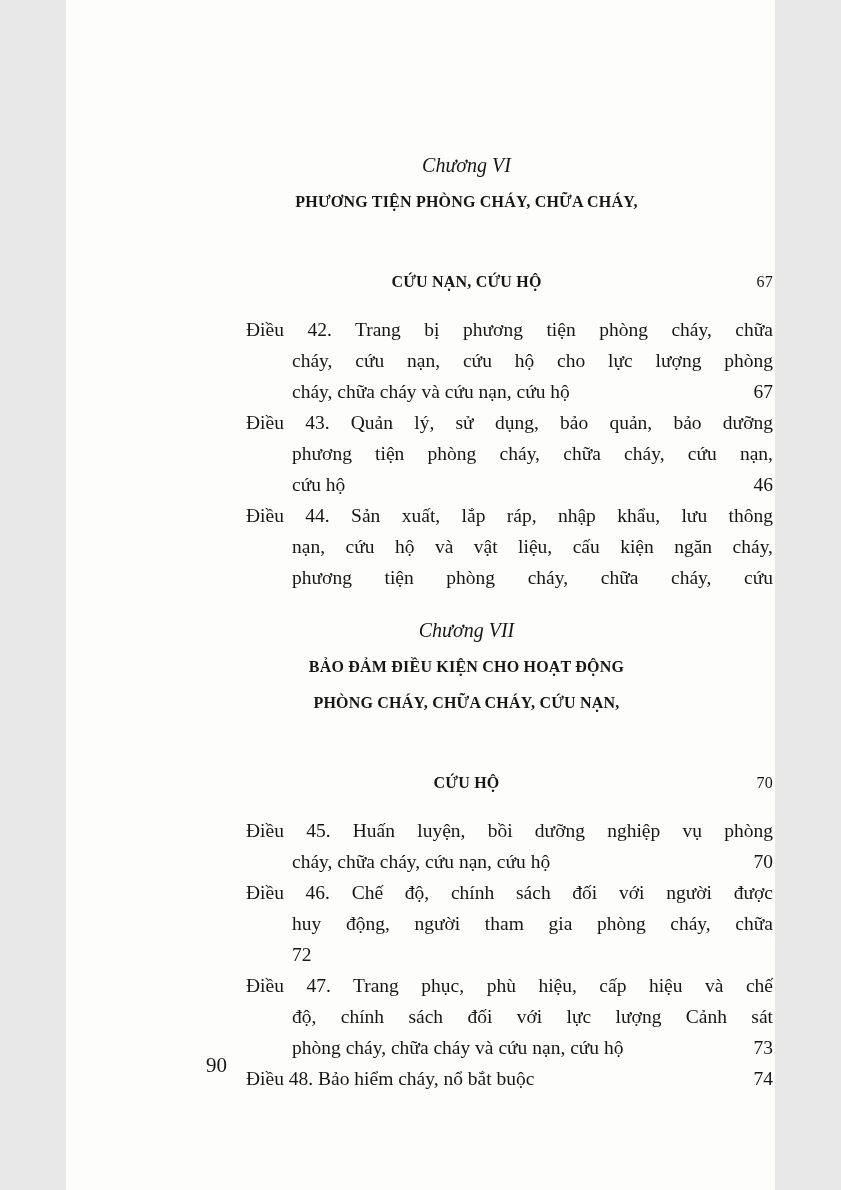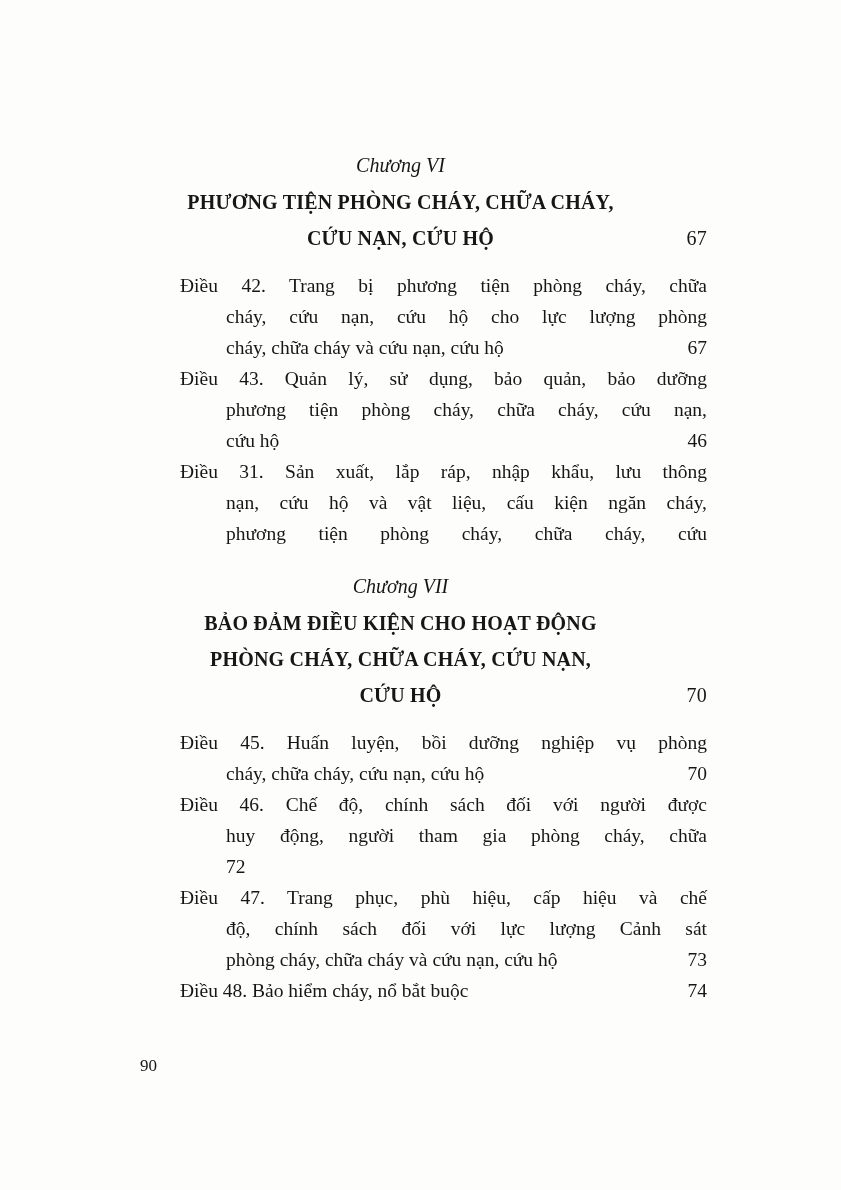--- a/index.html
+++ b/index.html
@@ -1,18 +1,18 @@
 <!DOCTYPE html>
 <html><head>
 <meta charset="utf-8">
 <style>
   html, body { margin: 0; padding: 0; background: #e8e8e8; }
   .page {
     position: relative;
-    width: 841px;
+    width: 709px;
     height: 1190px;
     margin: 0 auto;
     background: #fdfdfc;
     font-family: "Liberation Serif", "DejaVu Serif", serif;
     color: #161616;
     overflow: hidden;
   }
   .content {
     position: absolute;
     left: 140px;
@@ -29,24 +29,24 @@
     padding-right: 46px;
     line-height: 34px;
     margin-bottom: 2px;
     font-size: 20px;
   }
   .ch-title {
     text-align: center;
     font-weight: bold;
     padding-right: 46px;
     line-height: 36px;
-    font-size: 20px;
+    font-size: 16px;
     letter-spacing: 0.2px;
   }
-  .ch-title-last { position: relative; }
+  .ch-title-last { position: relative; margin-top: 44px; }
   .pg { font-weight: normal; font-style: normal; }
   .ch-pg { position: absolute; right: 0; top: 0; }
   
   .chapter-2 { margin-top: 20px; }
   
   .entry .ln { white-space: nowrap; margin-left: 40px; }
   .just {
     text-align: justify;
     text-align-last: justify;
     white-space: normal !important;
@@ -57,21 +57,21 @@
     justify-content: space-between;
     align-items: flex-end;
     white-space: normal !important;
   }
   .last .txt { padding-right: 12px; }
   
   .footer {
     position: absolute;
     left: 140px;
     top: 1050px;
-    font-size: 17px;
+    font-size: 21px;
     line-height: 31px;
   }
 </style>
 </head>
 <body>
 
 <div class="page">
   <main class="content">
 
     <section class="chapter">
@@ -96,21 +96,21 @@
       <div class="entry">
         <div class="ln just">Điều 43. Quản lý, sử dụng, bảo quản, bảo dưỡng</div>
         <div class="ln cont just">phương tiện phòng cháy, chữa cháy, cứu nạn,</div>
         <div class="ln cont last">
           <span class="txt">cứu hộ</span>
           <span class="pg">46</span>
         </div>
       </div>
 
       <div class="entry">
-        <div class="ln just">Điều 31. Sản xuất, lắp ráp, nhập khẩu, lưu thông</div>
+        <div class="ln just">Điều 44. Sản xuất, lắp ráp, nhập khẩu, lưu thông</div>
         <div class="ln cont just">nạn, cứu hộ và vật liệu, cấu kiện ngăn cháy,</div>
         <div class="ln cont just">phương tiện phòng cháy, chữa cháy, cứu</div>
       </div>
     </section>
 
     <section class="chapter chapter-2">
       <header class="chapter-head">
         <div class="ch-label">Chương VII</div>
         <div class="ch-title">BẢO ĐẢM ĐIỀU KIỆN CHO HOẠT ĐỘNG</div>
         <div class="ch-title">PHÒNG CHÁY, CHỮA CHÁY, CỨU NẠN,</div>

